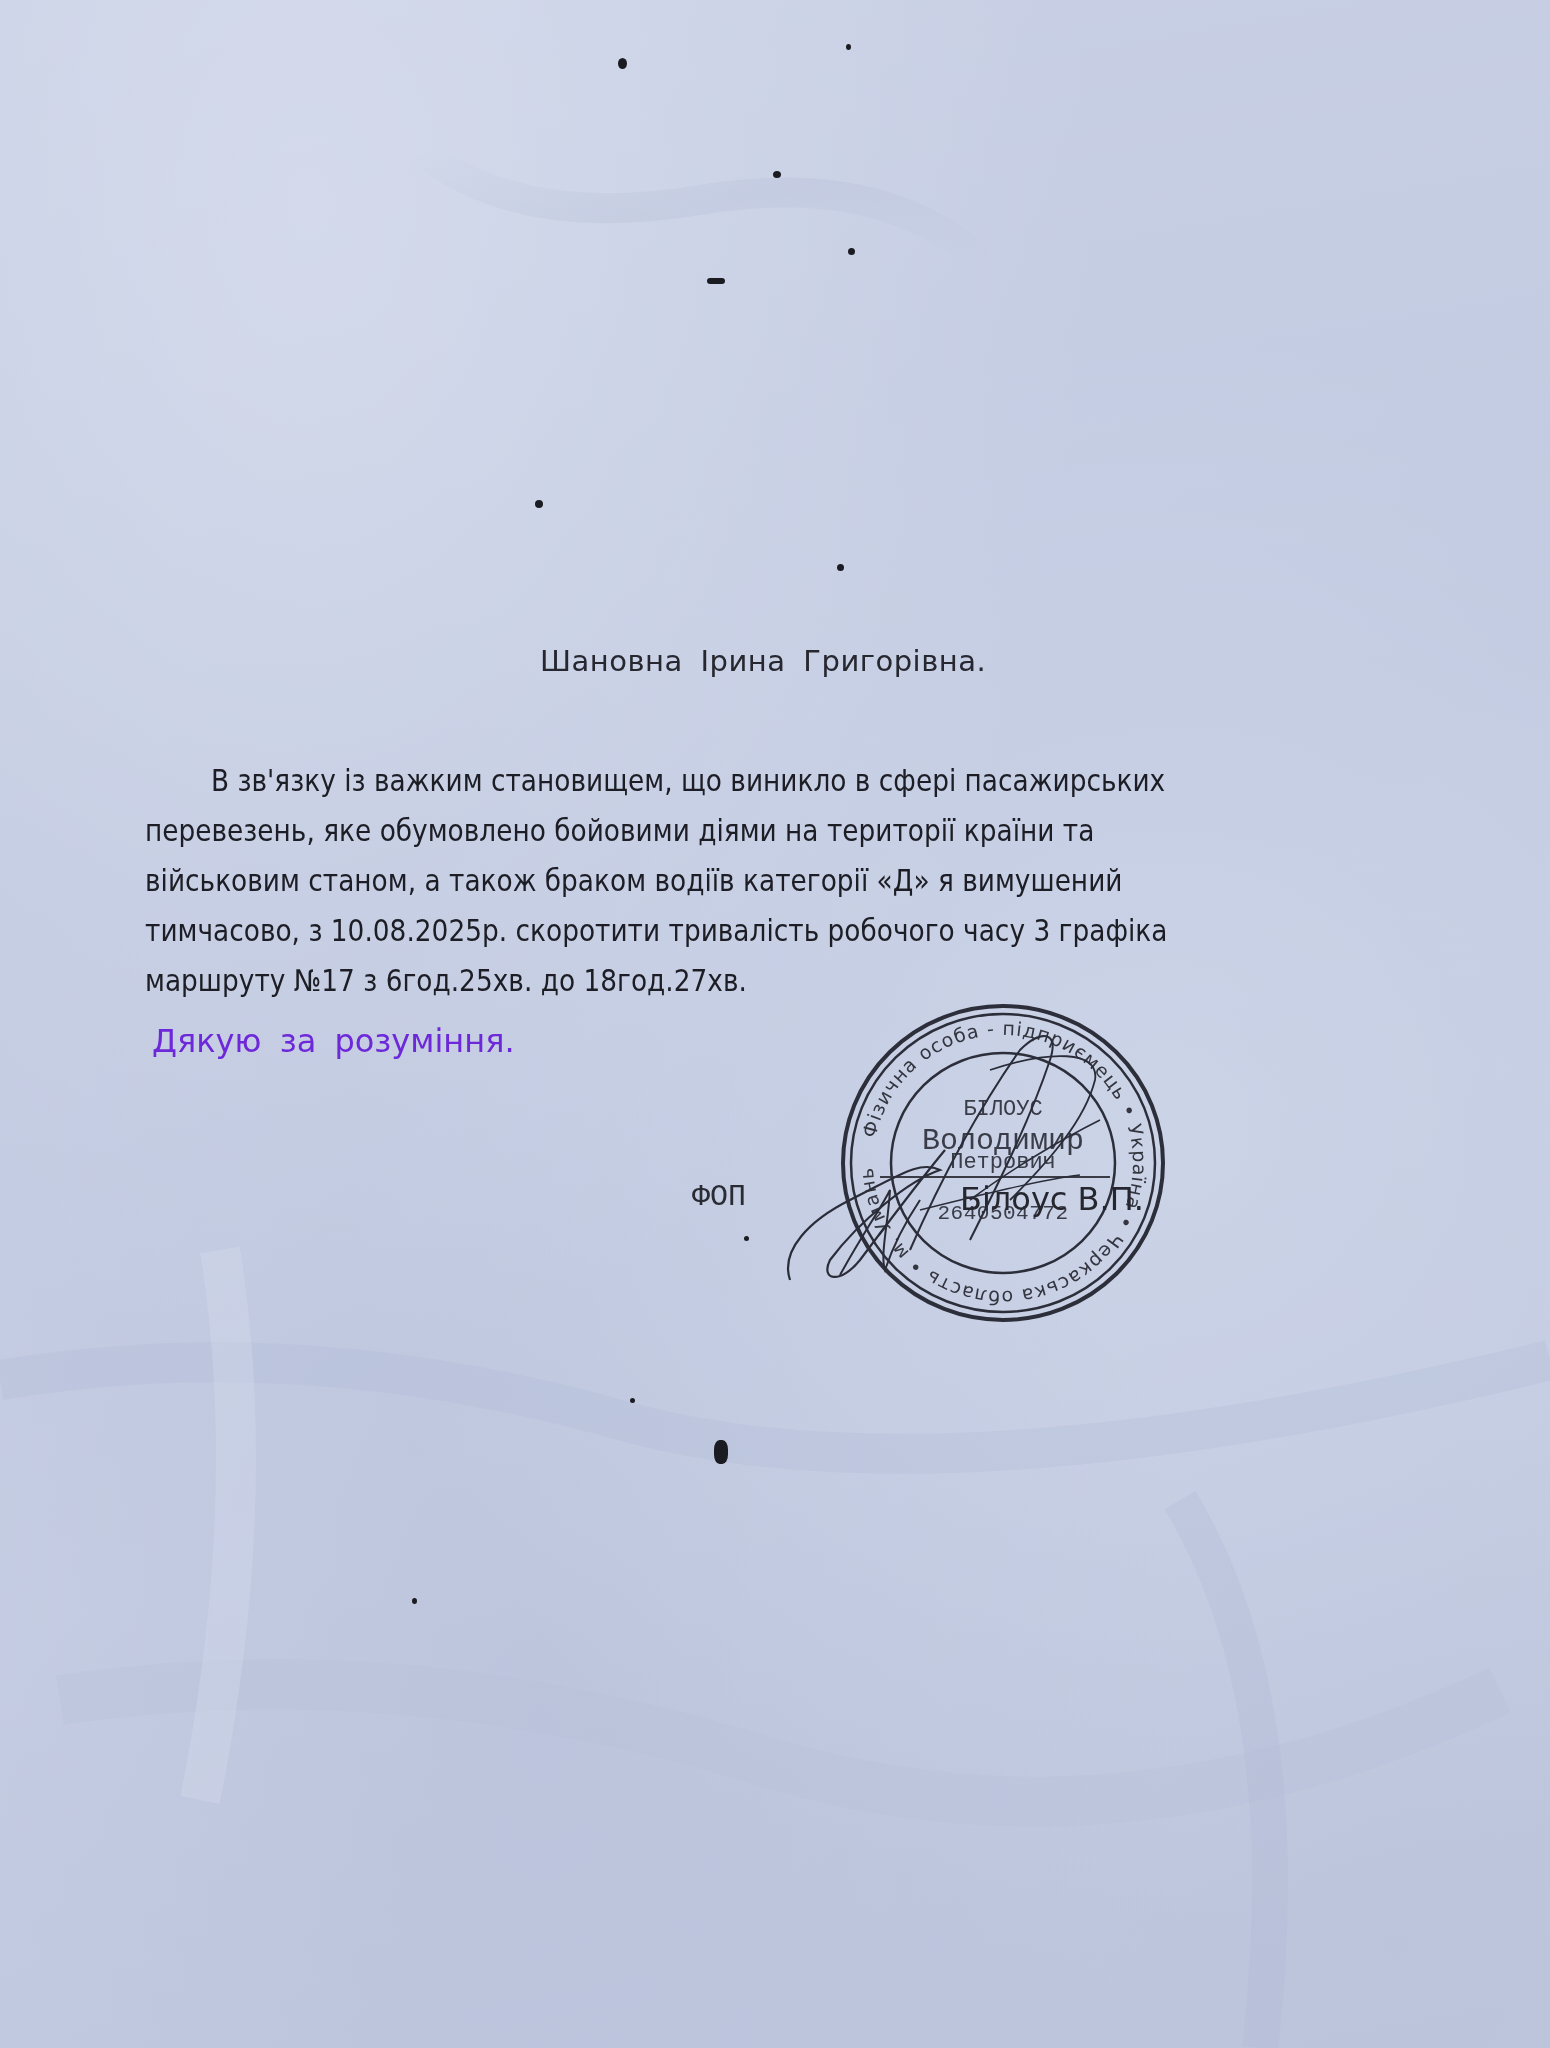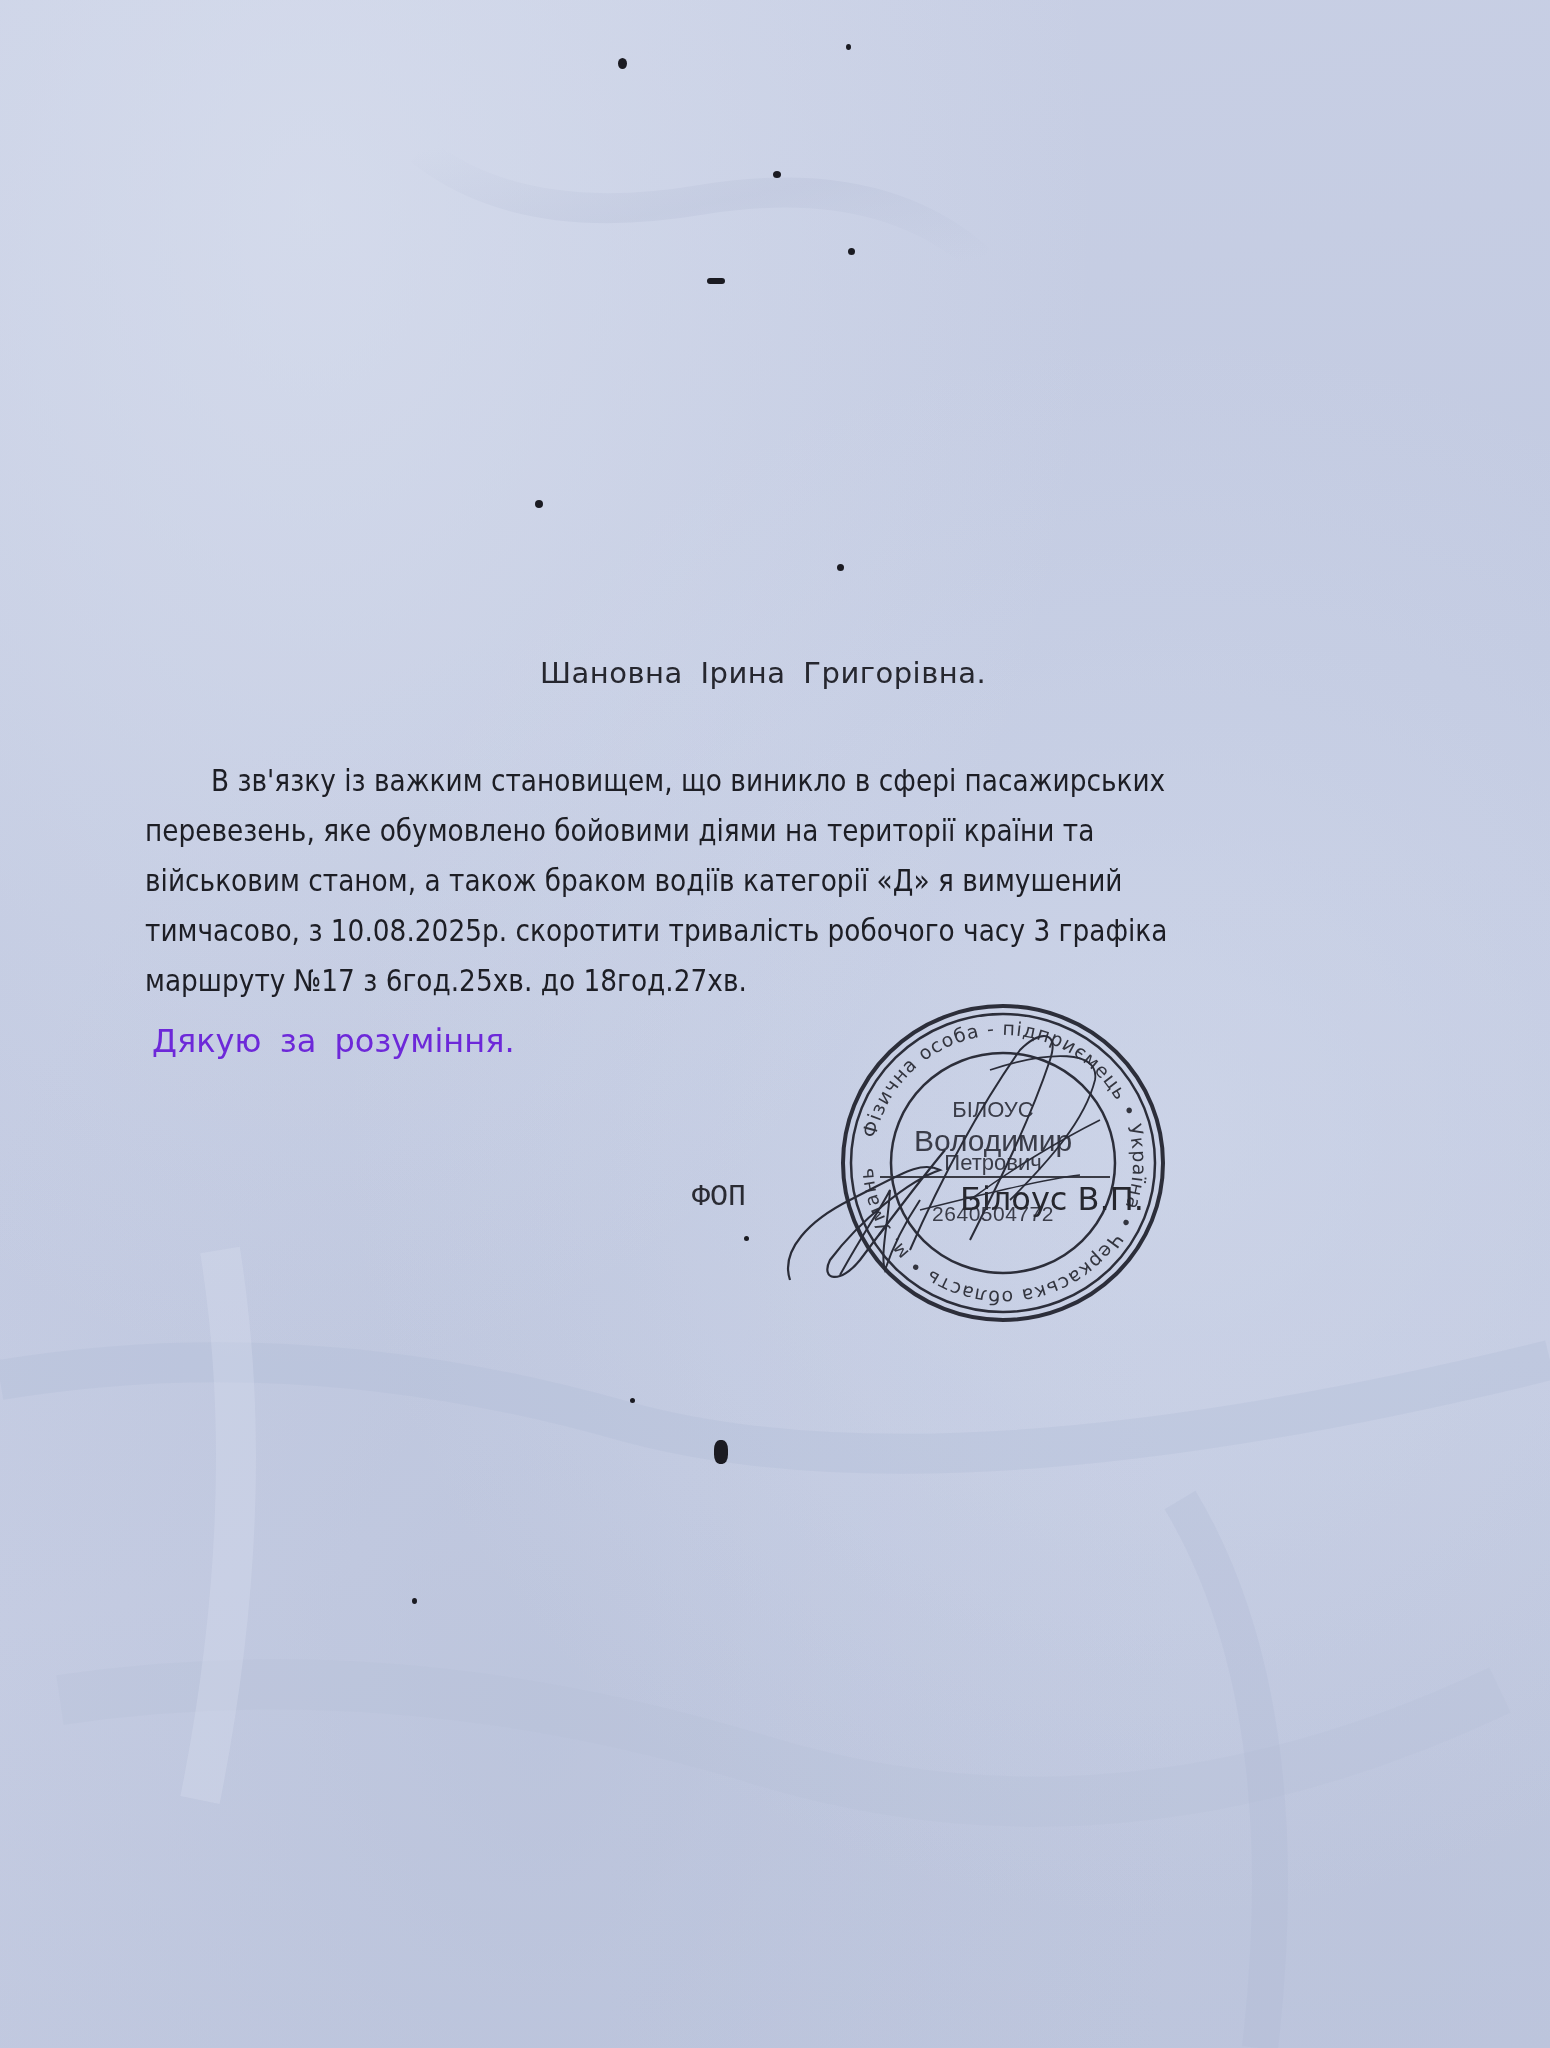--- a/index.html
+++ b/index.html
@@ -46,21 +46,20 @@
     
     .salutation {
       position: absolute;
       left: 540px;
       top: 644px;
       font-family: "DejaVu Sans", sans-serif;
       font-size: 29px;
       color: #26272f;
       letter-spacing: 0.5px;
       word-spacing: 8px;
-      margin-top: 12px;
     }
     .body-text {
       position: absolute;
       left: 145px;
       top: 756px;
       width: 1320px;
       font-family: "DejaVu Sans", sans-serif;
       font-size: 30px;
       color: #1d1e25;
     }
@@ -113,25 +112,25 @@
     .stamp {
       position: absolute;
       left: 838px;
       top: 1002px;
       width: 330px;
       height: 322px;
       z-index: 2;
     }
     .stamp-text {
       position: absolute;
-      font-family: Liberation Sans, sans-serif;
+      font-family: Liberation Mono, monospace;
       color: #3a3c48;
       text-align: center;
       width: 200px;
-      left: 55px;
+      left: 65px;
     }
     .stamp-surname { top: 95px; font-size: 22px; }
     .stamp-given { top: 122px; font-size: 30px; }
     .stamp-patronymic { top: 148px; font-size: 22px; }
     .stamp-id { top: 200px; font-size: 21px; letter-spacing: 0.5px; }
     .signature {
       position: absolute;
       left: 770px;
       top: 1010px;
       width: 400px;

